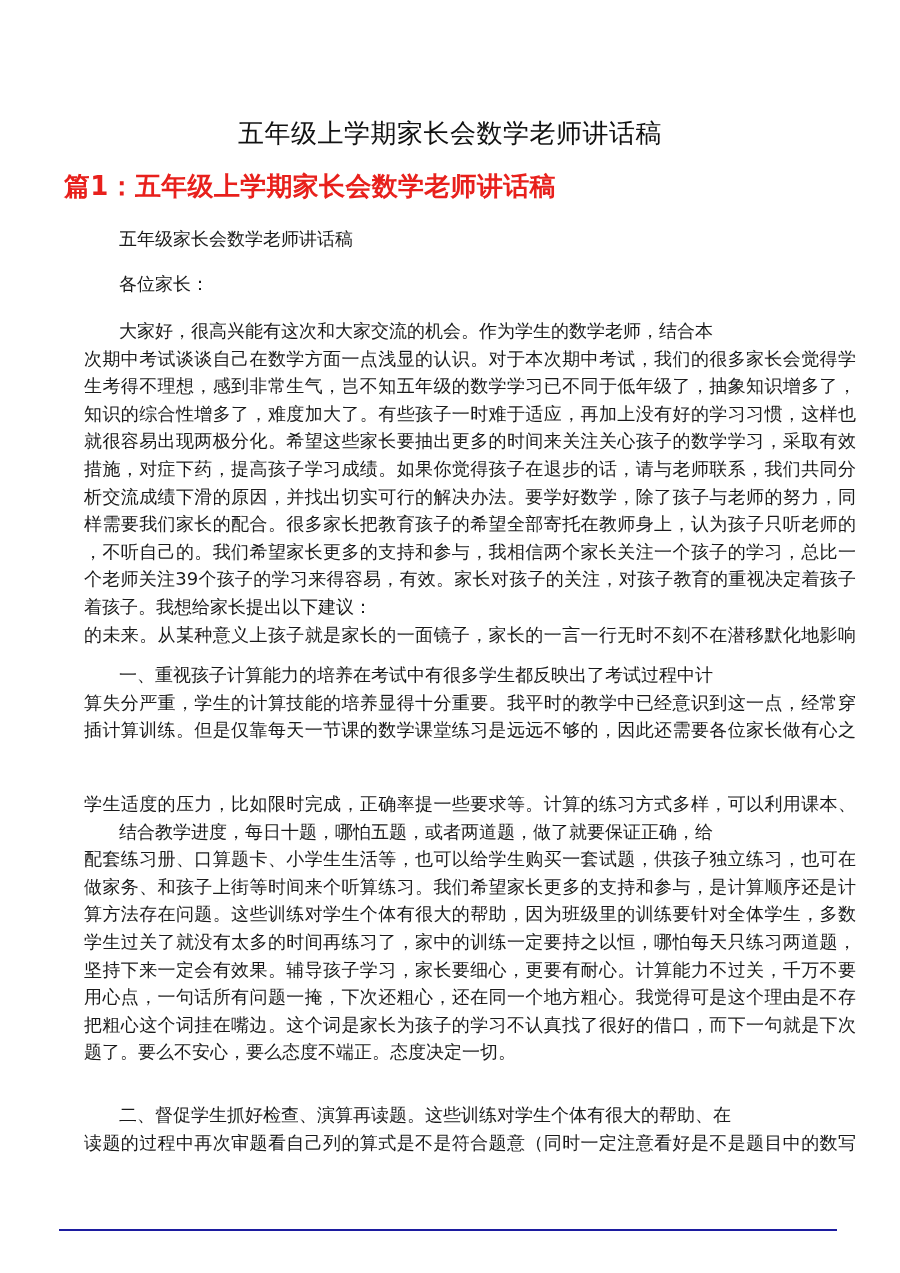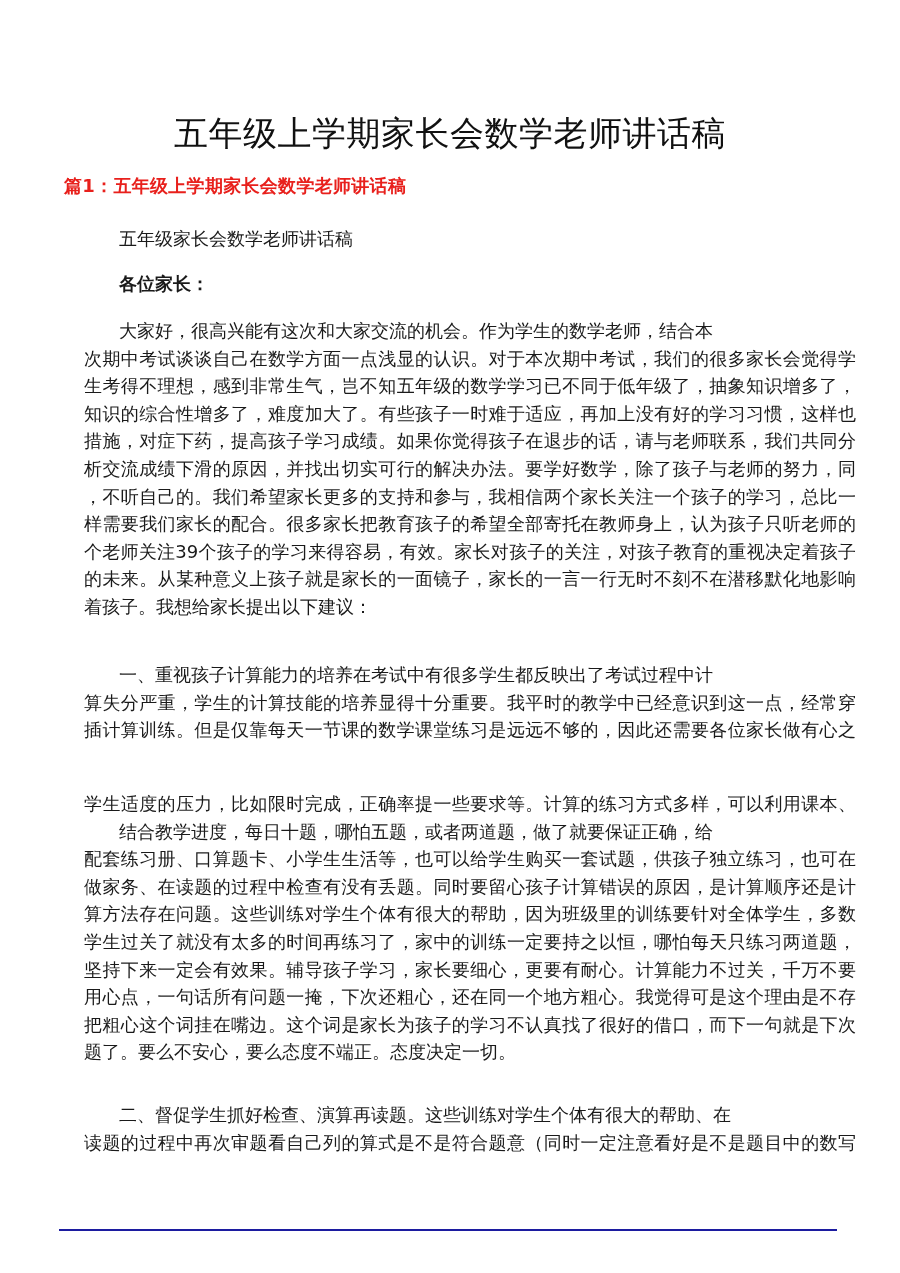--- a/index.html
+++ b/index.html
@@ -20,30 +20,30 @@
       left: 64px;
       top: 0;
       width: 772px;
     }
     .doc-title {
       position: absolute;
       top: 116px;
       left: 0;
       width: 772px;
       text-align: center;
-      font-size: 34px;
+      font-size: 26px;
       line-height: 34px;
       color: #111111;
       letter-spacing: 0.5px;
     }
     .section-heading {
       position: absolute;
       top: 172px;
       left: 0;
-      font-size: 18px;
+      font-size: 26px;
       line-height: 28px;
       color: #e8201c;
       font-weight: bold;
       letter-spacing: 0.3px;
     }
     .para {
       position: absolute;
       left: 16px;
       width: 772px;
       font-size: 18px;
@@ -61,21 +61,21 @@
       text-align-last: justify;
     }
     .para .line.last {
       text-align-last: left;
     }
     .para .line.indent {
       padding-left: 35px;
       text-align-last: left;
     }
     .subtitle { top: 221px; }
-    .greeting { top: 266px; font-weight: bold; }
+    .greeting { top: 266px; }
     .p1 { top: 313px; }
     .p2 { top: 657px; }
     .p3 { top: 786px; }
     .p4 { top: 1097px; }
     .footer-rule {
       position: absolute;
       left: 59px;
       top: 1229px;
       width: 778px;
       height: 2px;
@@ -95,40 +95,41 @@
 
   <div class="para greeting">
     <span class="line indent">各位家长：</span>
   </div>
 
   <div class="para p1">
     <span class="line indent">大家好，很高兴能有这次和大家交流的机会。作为学生的数学老师，结合本</span>
     <span class="line">次期中考试谈谈自己在数学方面一点浅显的认识。对于本次期中考试，我们的很多家长会觉得学</span>
     <span class="line">生考得不理想，感到非常生气，岂不知五年级的数学学习已不同于低年级了，抽象知识增多了，</span>
     <span class="line">知识的综合性增多了，难度加大了。有些孩子一时难于适应，再加上没有好的学习习惯，这样也</span>
+    <span class="line">就很容易出现两极分化。希望这些家长要抽出更多的时间来关注关心孩子的数学学习，采取有效</span>
     <span class="line">措施，对症下药，提高孩子学习成绩。如果你觉得孩子在退步的话，请与老师联系，我们共同分</span>
     <span class="line">析交流成绩下滑的原因，并找出切实可行的解决办法。要学好数学，除了孩子与老师的努力，同</span>
+    <span class="line">样需要我们家长的配合。很多家长把教育孩子的希望全部寄托在教师身上，认为孩子只听老师的</span>
     <span class="line">，不听自己的。我们希望家长更多的支持和参与，我相信两个家长关注一个孩子的学习，总比一</span>
-    <span class="line">样需要我们家长的配合。很多家长把教育孩子的希望全部寄托在教师身上，认为孩子只听老师的</span>
     <span class="line">个老师关注39个孩子的学习来得容易，有效。家长对孩子的关注，对孩子教育的重视决定着孩子</span>
+    <span class="line last">着孩子。我想给家长提出以下建议：</span>
     <span class="line">的未来。从某种意义上孩子就是家长的一面镜子，家长的一言一行无时不刻不在潜移默化地影响</span>
-    <span class="line last">着孩子。我想给家长提出以下建议：</span>
   </div>
 
   <div class="para p2">
     <span class="line indent">一、重视孩子计算能力的培养在考试中有很多学生都反映出了考试过程中计</span>
     <span class="line">算失分严重，学生的计算技能的培养显得十分重要。我平时的教学中已经意识到这一点，经常穿</span>
     <span class="line">插计算训练。但是仅靠每天一节课的数学课堂练习是远远不够的，因此还需要各位家长做有心之</span>
   </div>
 
   <div class="para p3">
     <span class="line">学生适度的压力，比如限时完成，正确率提一些要求等。计算的练习方式多样，可以利用课本、</span>
     <span class="line indent">结合教学进度，每日十题，哪怕五题，或者两道题，做了就要保证正确，给</span>
     <span class="line">配套练习册、口算题卡、小学生生活等，也可以给学生购买一套试题，供孩子独立练习，也可在</span>
-    <span class="line">做家务、在读题的过程中检查有没有丢题。同时要留心孩子计算错误的原因，是计算顺序还是计</span>
+    <span class="line">做家务、和孩子上街等时间来个听算练习。我们希望家长更多的支持和参与，是计算顺序还是计</span>
     <span class="line">算方法存在问题。这些训练对学生个体有很大的帮助，因为班级里的训练要针对全体学生，多数</span>
     <span class="line">学生过关了就没有太多的时间再练习了，家中的训练一定要持之以恒，哪怕每天只练习两道题，</span>
     <span class="line">坚持下来一定会有效果。辅导孩子学习，家长要细心，更要有耐心。计算能力不过关，千万不要</span>
     <span class="line">用心点，一句话所有问题一掩，下次还粗心，还在同一个地方粗心。我觉得可是这个理由是不存</span>
     <span class="line">把粗心这个词挂在嘴边。这个词是家长为孩子的学习不认真找了很好的借口，而下一句就是下次</span>
     <span class="line last">题了。要么不安心，要么态度不端正。态度决定一切。</span>
   </div>
 
   <div class="para p4">
     <span class="line indent">二、督促学生抓好检查、演算再读题。这些训练对学生个体有很大的帮助、在</span>

